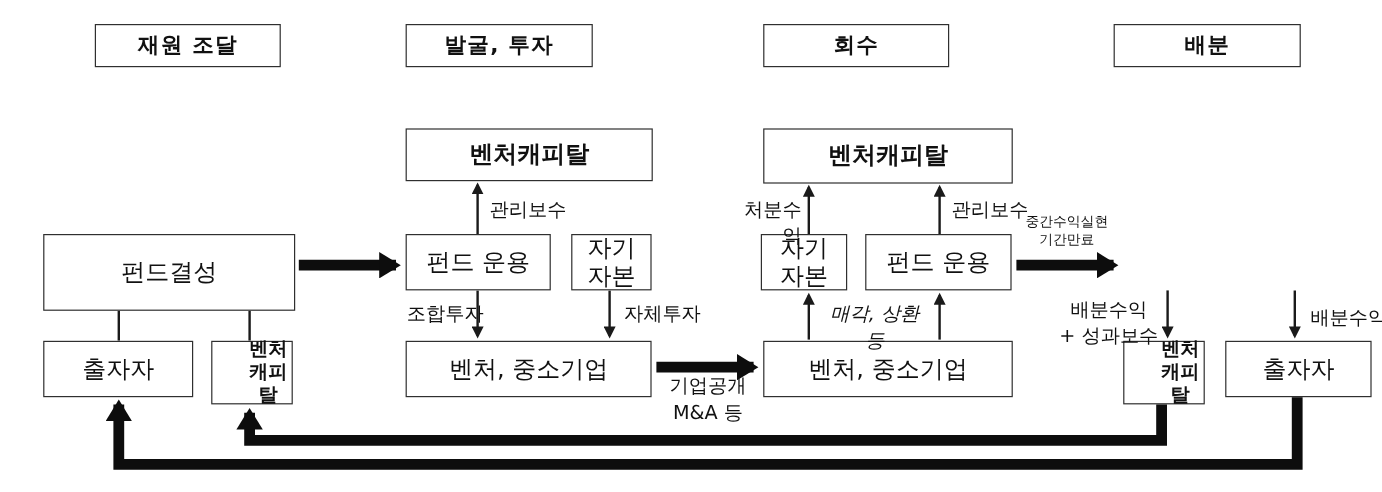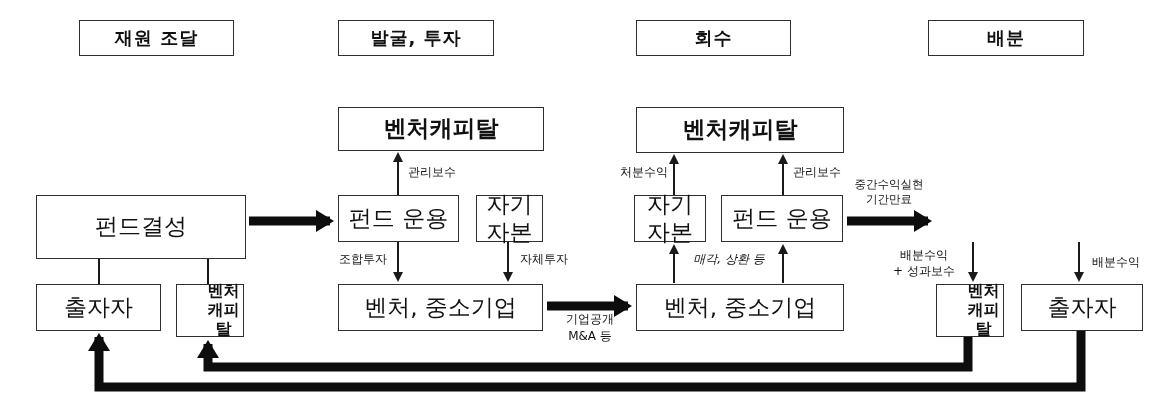--- a/index.html
+++ b/index.html
@@ -11,36 +11,36 @@
     color:#111;
     overflow:hidden;
     margin-left:16px;
   }
   .bx{
     position:absolute;
     background:#fff;
     border:1.6px solid #2f2f2f;
     box-sizing:border-box;
     display:flex;align-items:center;justify-content:center;
-    font-size:23px;
+    font-size:20px;
     text-align:center;
     white-space:pre-line;
     line-height:1.18;
   }
   .hdr{
     font-weight:bold;
     font-size:18px;
     letter-spacing:1px;
     border:1.5px solid #2f2f2f;
   }
   .bold{font-weight:bold;}
   .sm{font-size:16px;padding-left:27px;}
   .lbl{
     position:absolute;
-    font-size:12px;
+    font-size:16px;
     line-height:1.4;
     white-space:pre-line;
     color:#111;
   }
   .ctr{text-align:center;}
   .rgt{text-align:right;}
   svg.wires{position:absolute;left:0;top:0;pointer-events:none;}
   .thin{stroke:#1a1a1a;stroke-width:2;fill:none;}
   .thick{stroke:#0d0d0d;stroke-width:9;fill:none;stroke-linejoin:miter;}
 </style>

